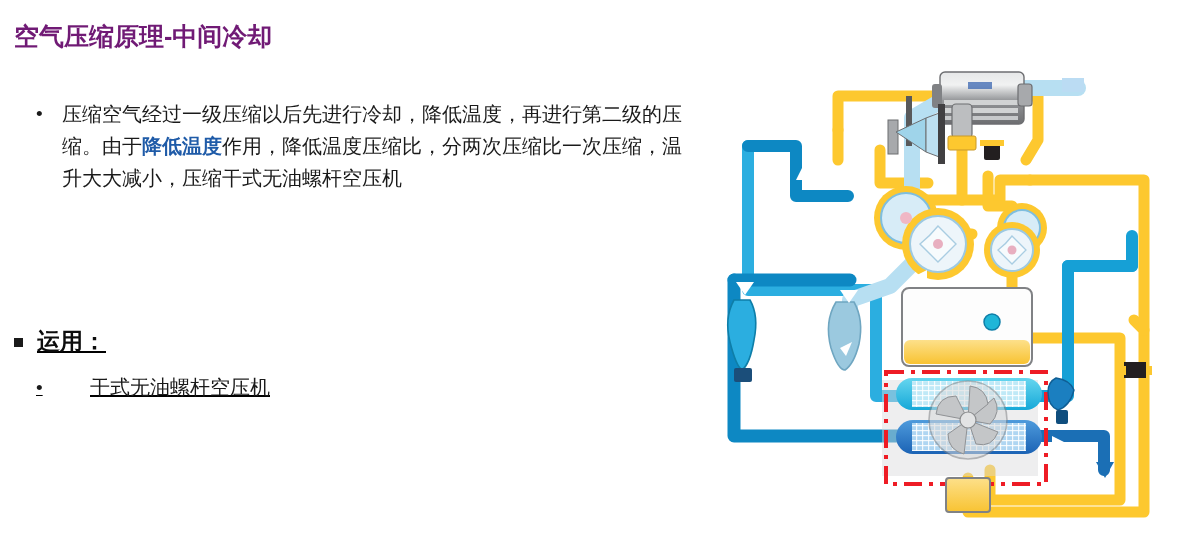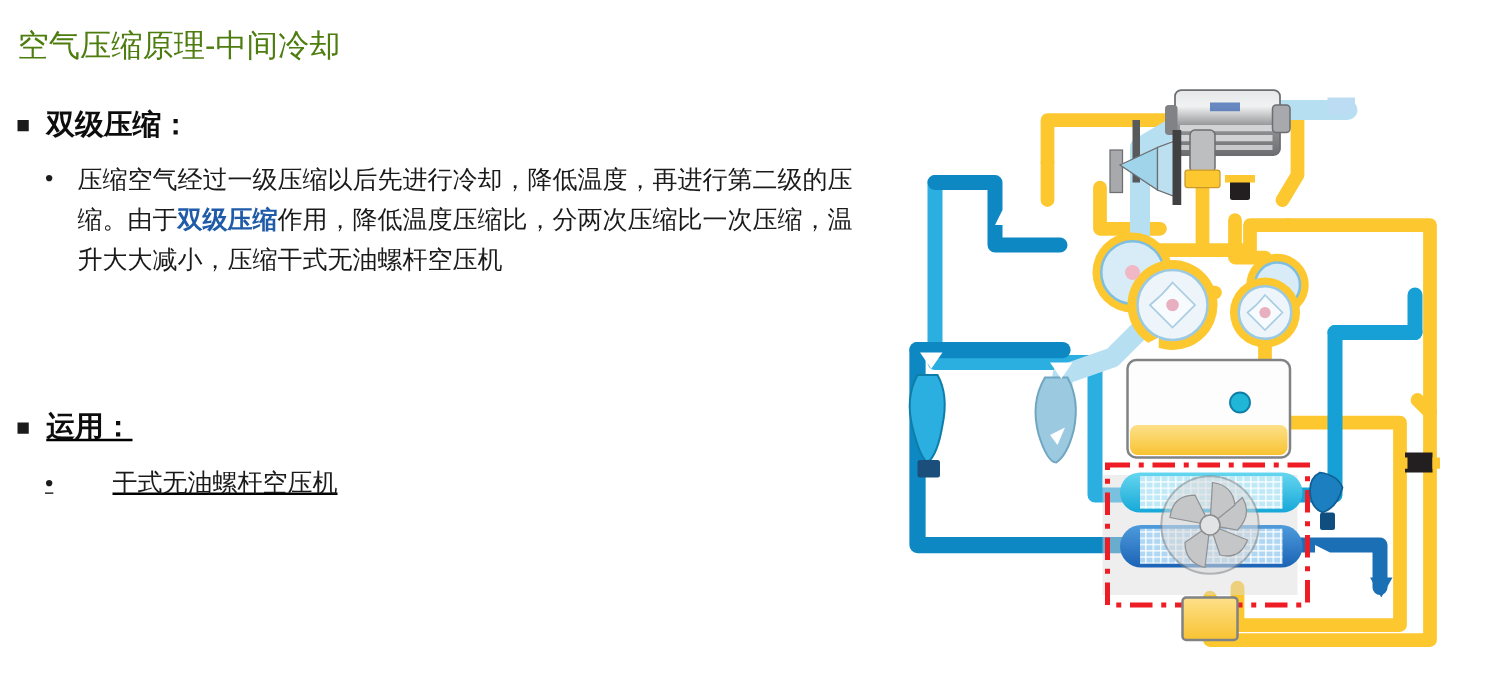--- a/index.html
+++ b/index.html
@@ -18,22 +18,22 @@
   
   #text-col {
     position: absolute;
     left: 0; top: 0;
     width: 700px; height: 546px;
   }
   #page-title {
     position: absolute;
     left: 14px; top: 20px;
     font-size: 25px;
-    font-weight: normal;
-    color: #4d7c0f;
+    font-weight: bold;
+    color: #701a75;
     letter-spacing: 0px;
     white-space: nowrap;
   }
 
   .section {
     position: absolute;
     left: 14px;
     width: 670px;
   }
   #section-1 { top: 84px; }
@@ -93,27 +93,23 @@
 </head>
 <body>
 
 <div id="slide">
 
   <div id="text-col">
 
     <div id="page-title">空气压缩原理-中间冷却</div>
 
     <div class="section" id="section-1">
-      <div class="sec-head">
-        <span class="sq-bullet"></span>
-        <span>双级压缩：</span>
-      </div>
       <div class="sub">
         <span class="dot-bullet">•</span>
-        <span class="sub-body"><span>压缩空气经过一级压缩以后先进行冷却，降低温度，再</span><span>进行第二级的压缩。由于</span><span class="hl">双级压缩</span><span>作用，降低温度</span><span>压缩比，分两次压缩比一次压缩，温升大大减小，压缩</span><span>干式无油螺杆空压机</span></span>
+        <span class="sub-body"><span>压缩空气经过一级压缩以后先进行冷却，降低温度，再</span><span>进行第二级的压缩。由于</span><span class="hl">降低温度</span><span>作用，降低温度</span><span>压缩比，分两次压缩比一次压缩，温升大大减小，压缩</span><span>干式无油螺杆空压机</span></span>
       </div>
     </div>
 
     <div class="section" id="section-2">
       <div class="sec-head">
         <span class="sq-bullet"></span>
         <span>运用：</span>
       </div>
       <div class="sub">
         <span class="dot-bullet">•</span>

